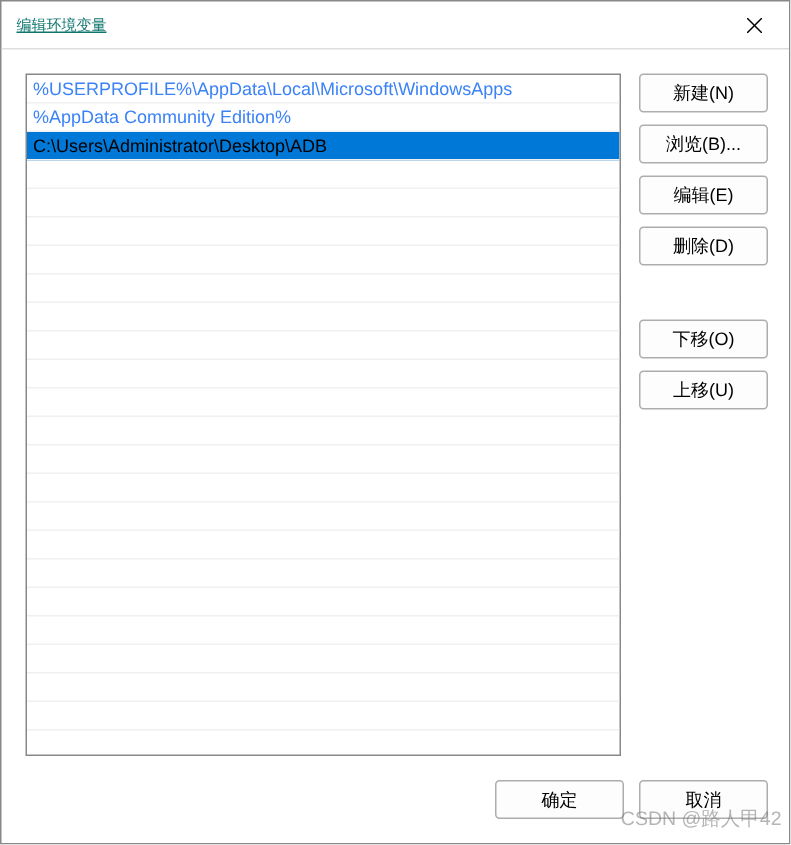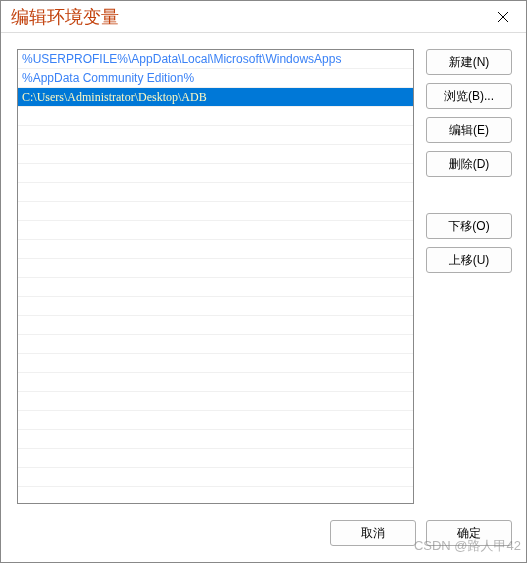--- a/index.html
+++ b/index.html
@@ -26,22 +26,23 @@
     }
     .titlebar {
       height: 32px;
       display: flex;
       align-items: center;
       justify-content: space-between;
       padding-left: 10px;
       border-bottom: 1px solid #ddd;
     }
     .titlebar-title {
-      font-size: 18px;
-      color: #c2410c;
+      font-size: 10px;
+      color: #0f766e;
+      text-decoration: underline;
     }
     .close-btn {
       width: 46px;
       height: 32px;
       display: flex;
       align-items: center;
       justify-content: center;
       cursor: pointer;
     }
     .close-btn svg {
@@ -66,22 +67,21 @@
       padding-left: 4px;
       font-size: 12px;
       color: #3b82f6;
       white-space: nowrap;
       overflow: hidden;
       border-bottom: 1px solid #f0f0f0;
       cursor: default;
     }
     .list-row.selected {
       background: #0078d7;
-      color: #fef9c3;
-      font-family: Liberation Serif, serif;
+      color: #000000;
     }
     .button-col {
       width: 86px;
       display: flex;
       flex-direction: column;
       gap: 8px;
     }
     .spacer {
       height: 20px;
     }
@@ -166,18 +166,18 @@
       <button class="btn">编辑(E)</button>
       <button class="btn">删除(D)</button>
       <div class="spacer"></div>
       <button class="btn">下移(O)</button>
       <button class="btn">上移(U)</button>
       <div class="spacer"></div>
     </div>
   </div>
 
   <div class="footer">
+    <button class="btn">确定</button>
     <button class="btn">取消</button>
-    <button class="btn">确定</button>
   </div>
 </div>
 
 <div class="watermark">CSDN @路人甲42</div>
 
 </body></html>

